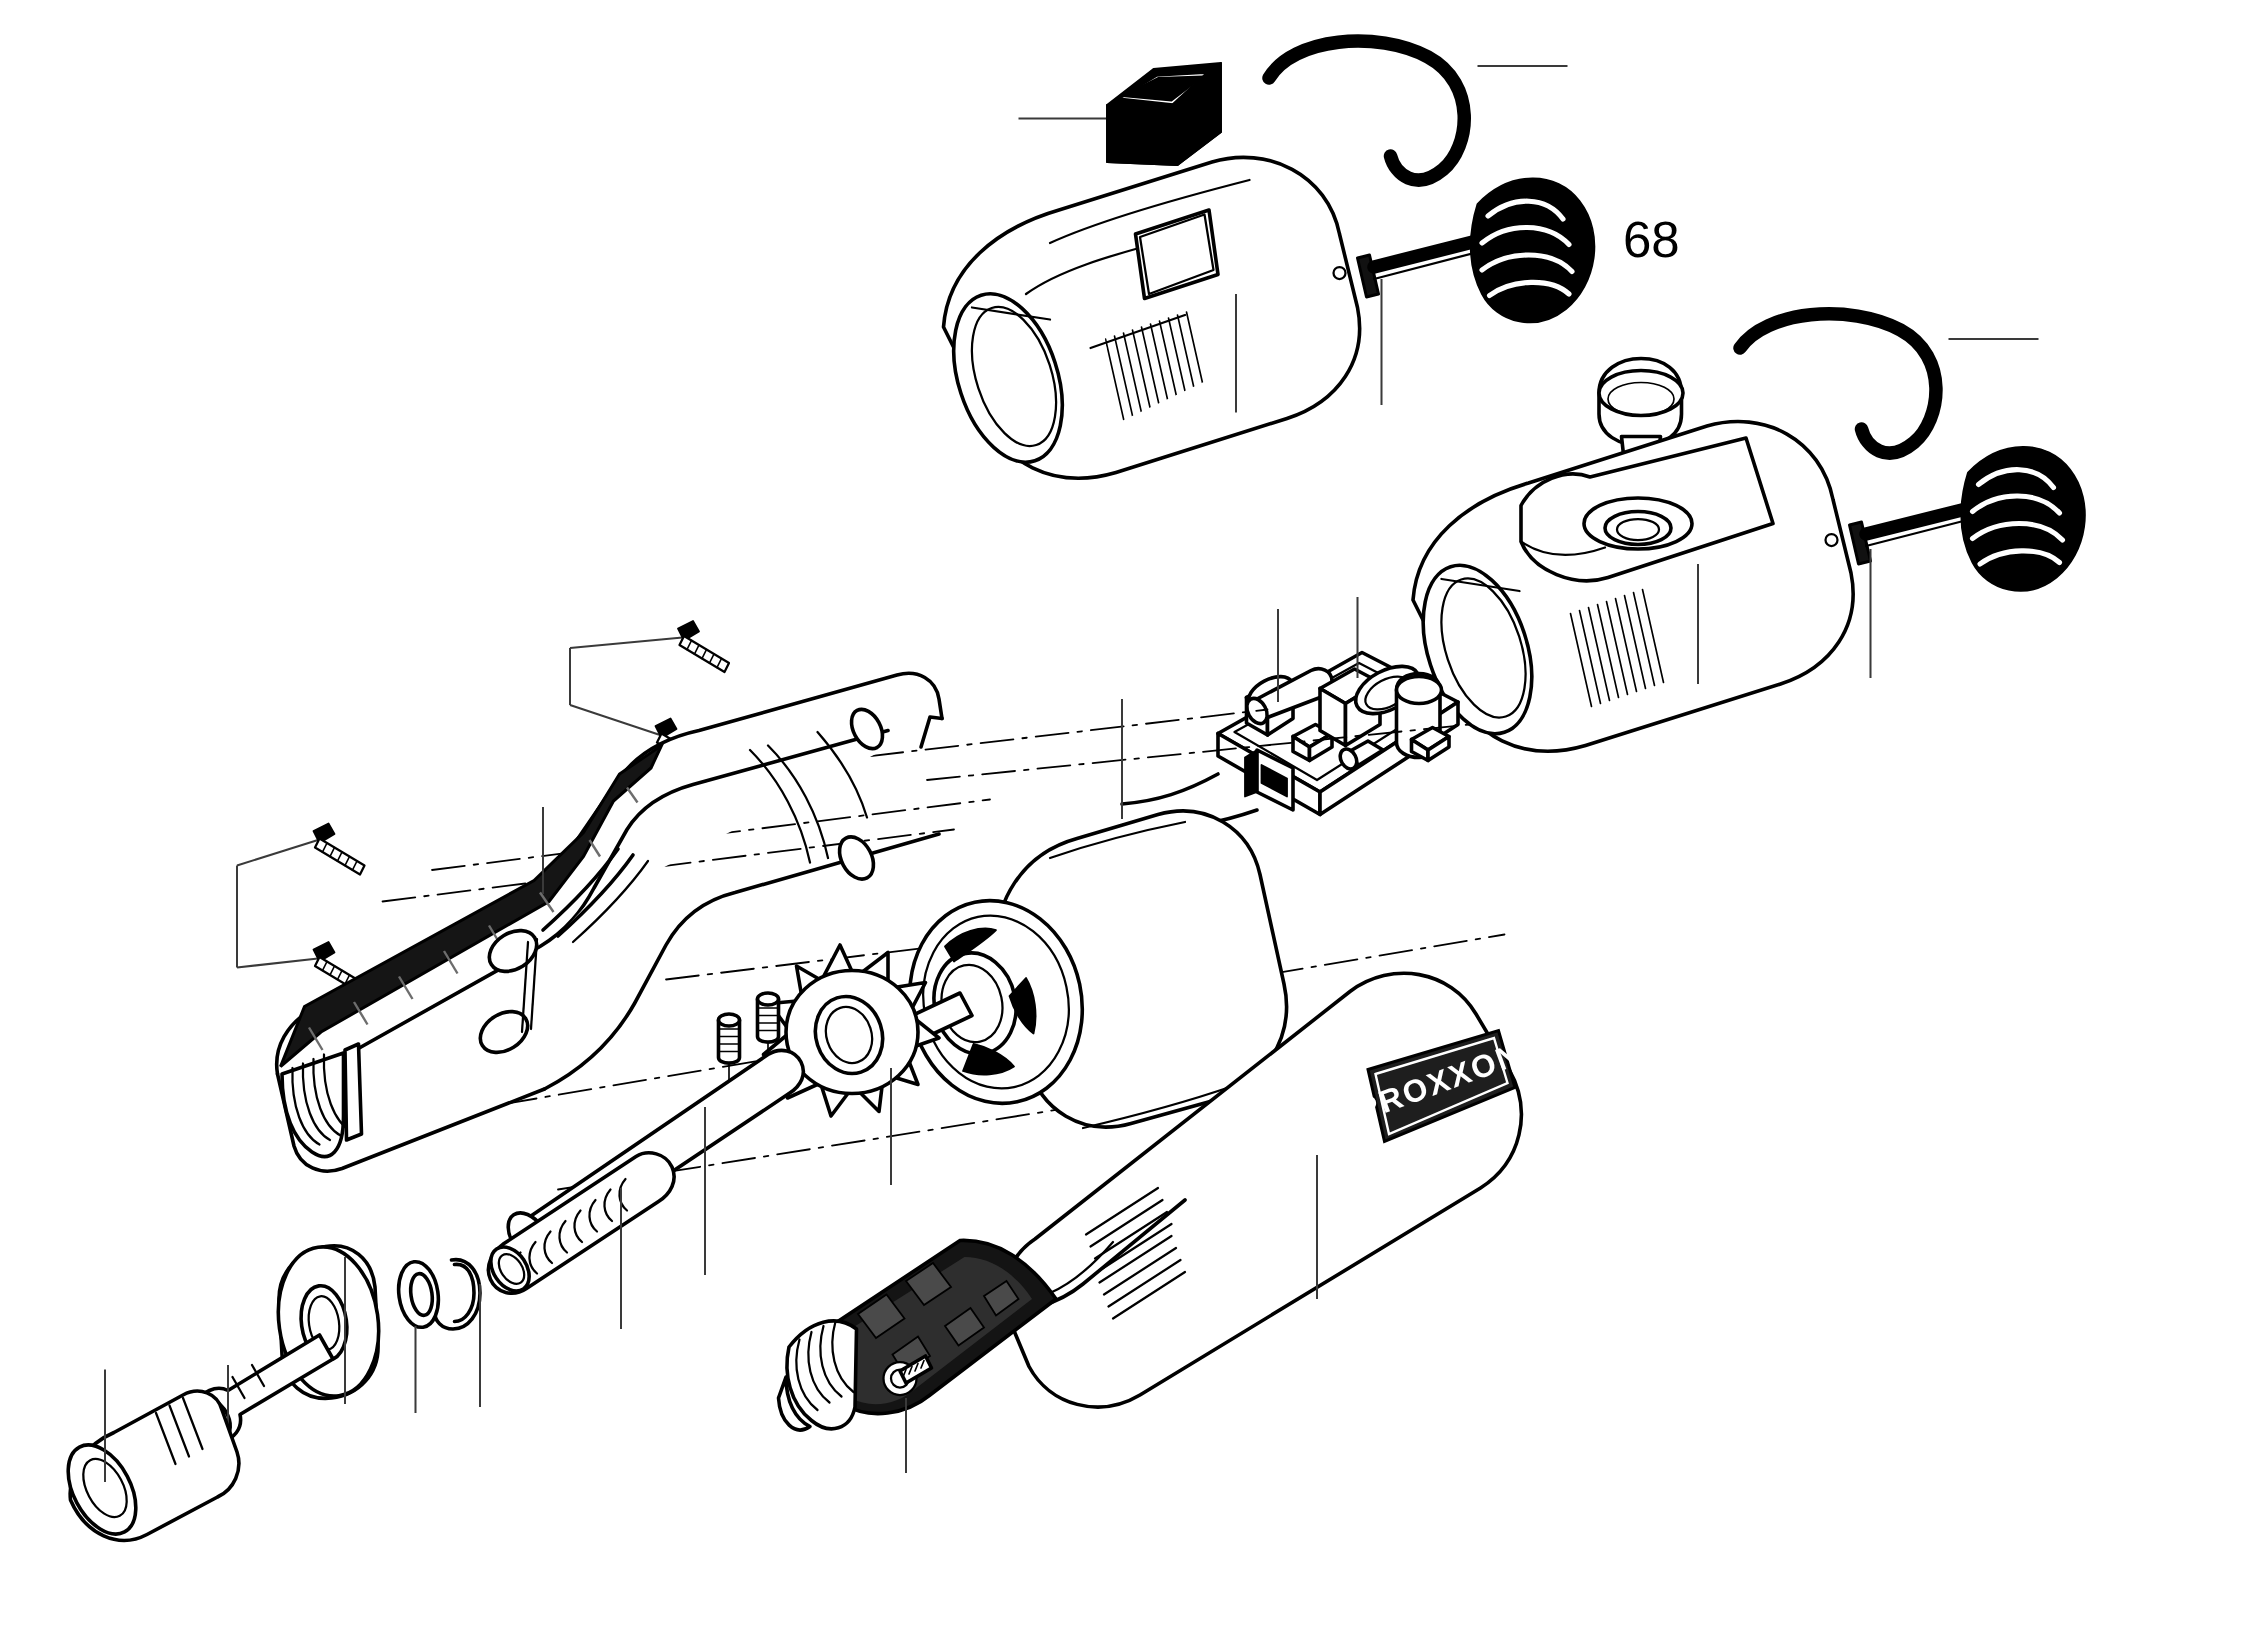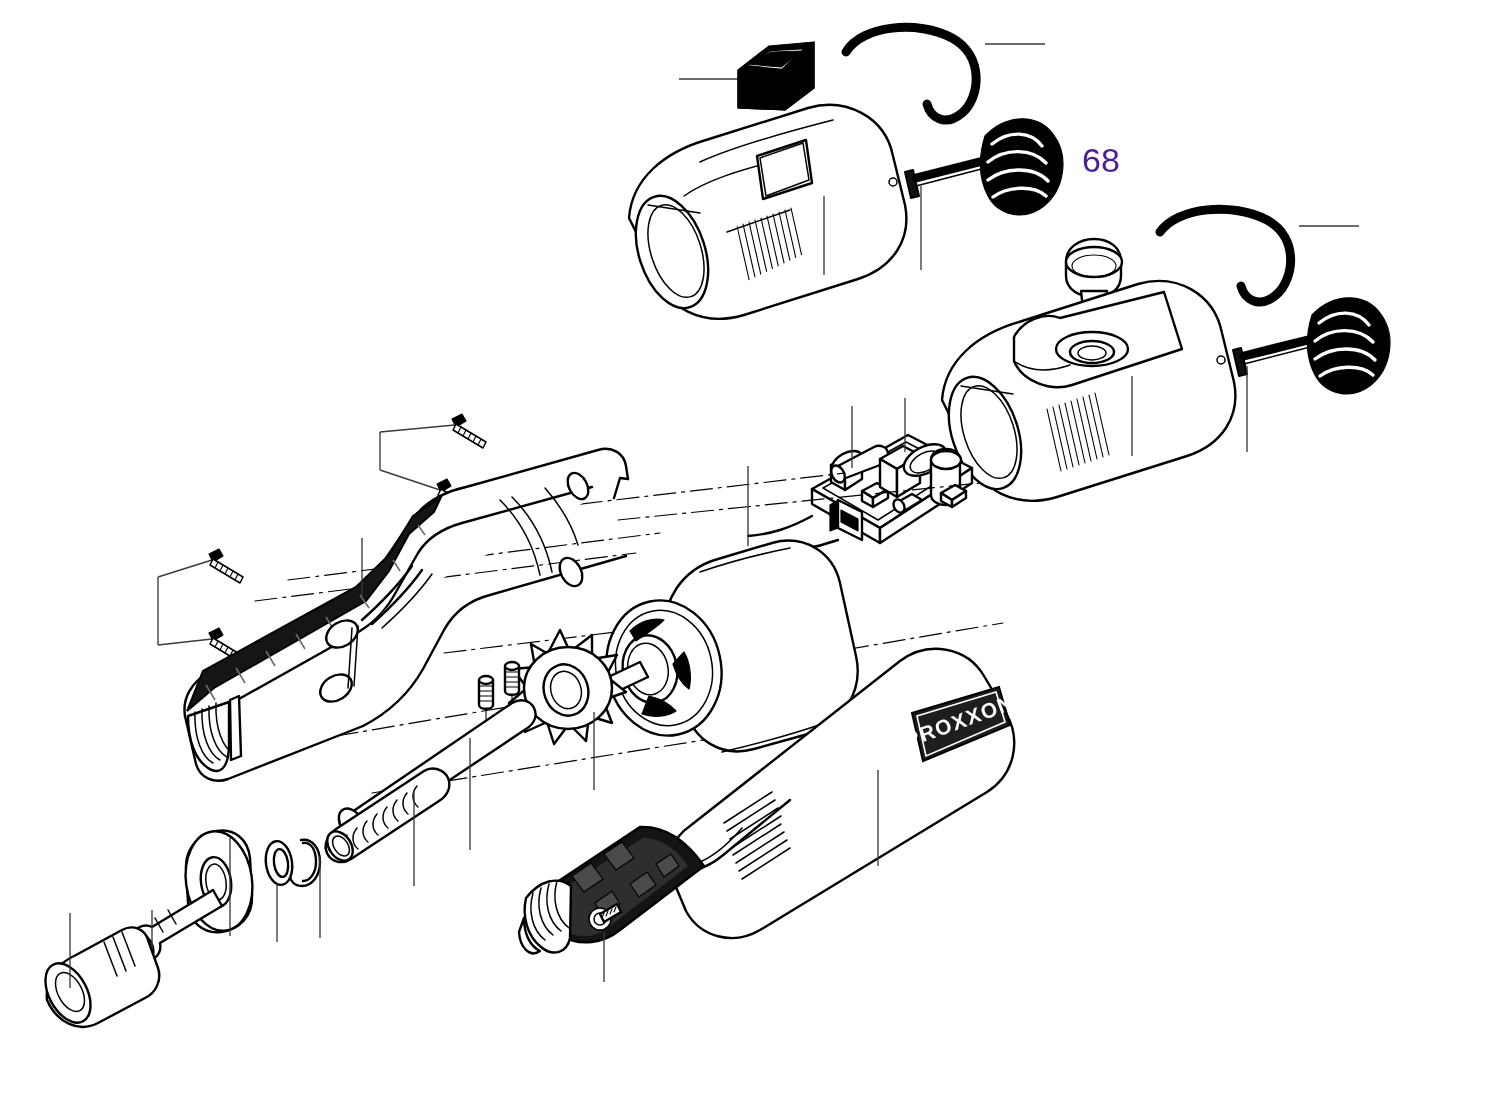--- a/index.html
+++ b/index.html
@@ -7,21 +7,21 @@
   body{
     width:1500px;height:1098px;overflow:hidden;
     font-family:"Liberation Sans", sans-serif;
     color:#000;
   }
   #sheet{position:relative;width:1500px;height:1098px;background:#fff;}
   #art{position:absolute;left:0;top:0;width:1500px;height:1098px;}
   .lbl{
     position:absolute;
     font-family:"Liberation Sans", sans-serif;
-    font-size:34px;font-weight:400;line-height:1;color:#4c1d95;
+    font-size:34px;font-weight:400;line-height:1;color:#000000;
     letter-spacing:0px;
   }
 </style>
 </head>
 <body>
 
 <div id="sheet">
 
   <svg id="art" viewBox="0 0 1500 1098" xmlns="http://www.w3.org/2000/svg">
     <defs>

